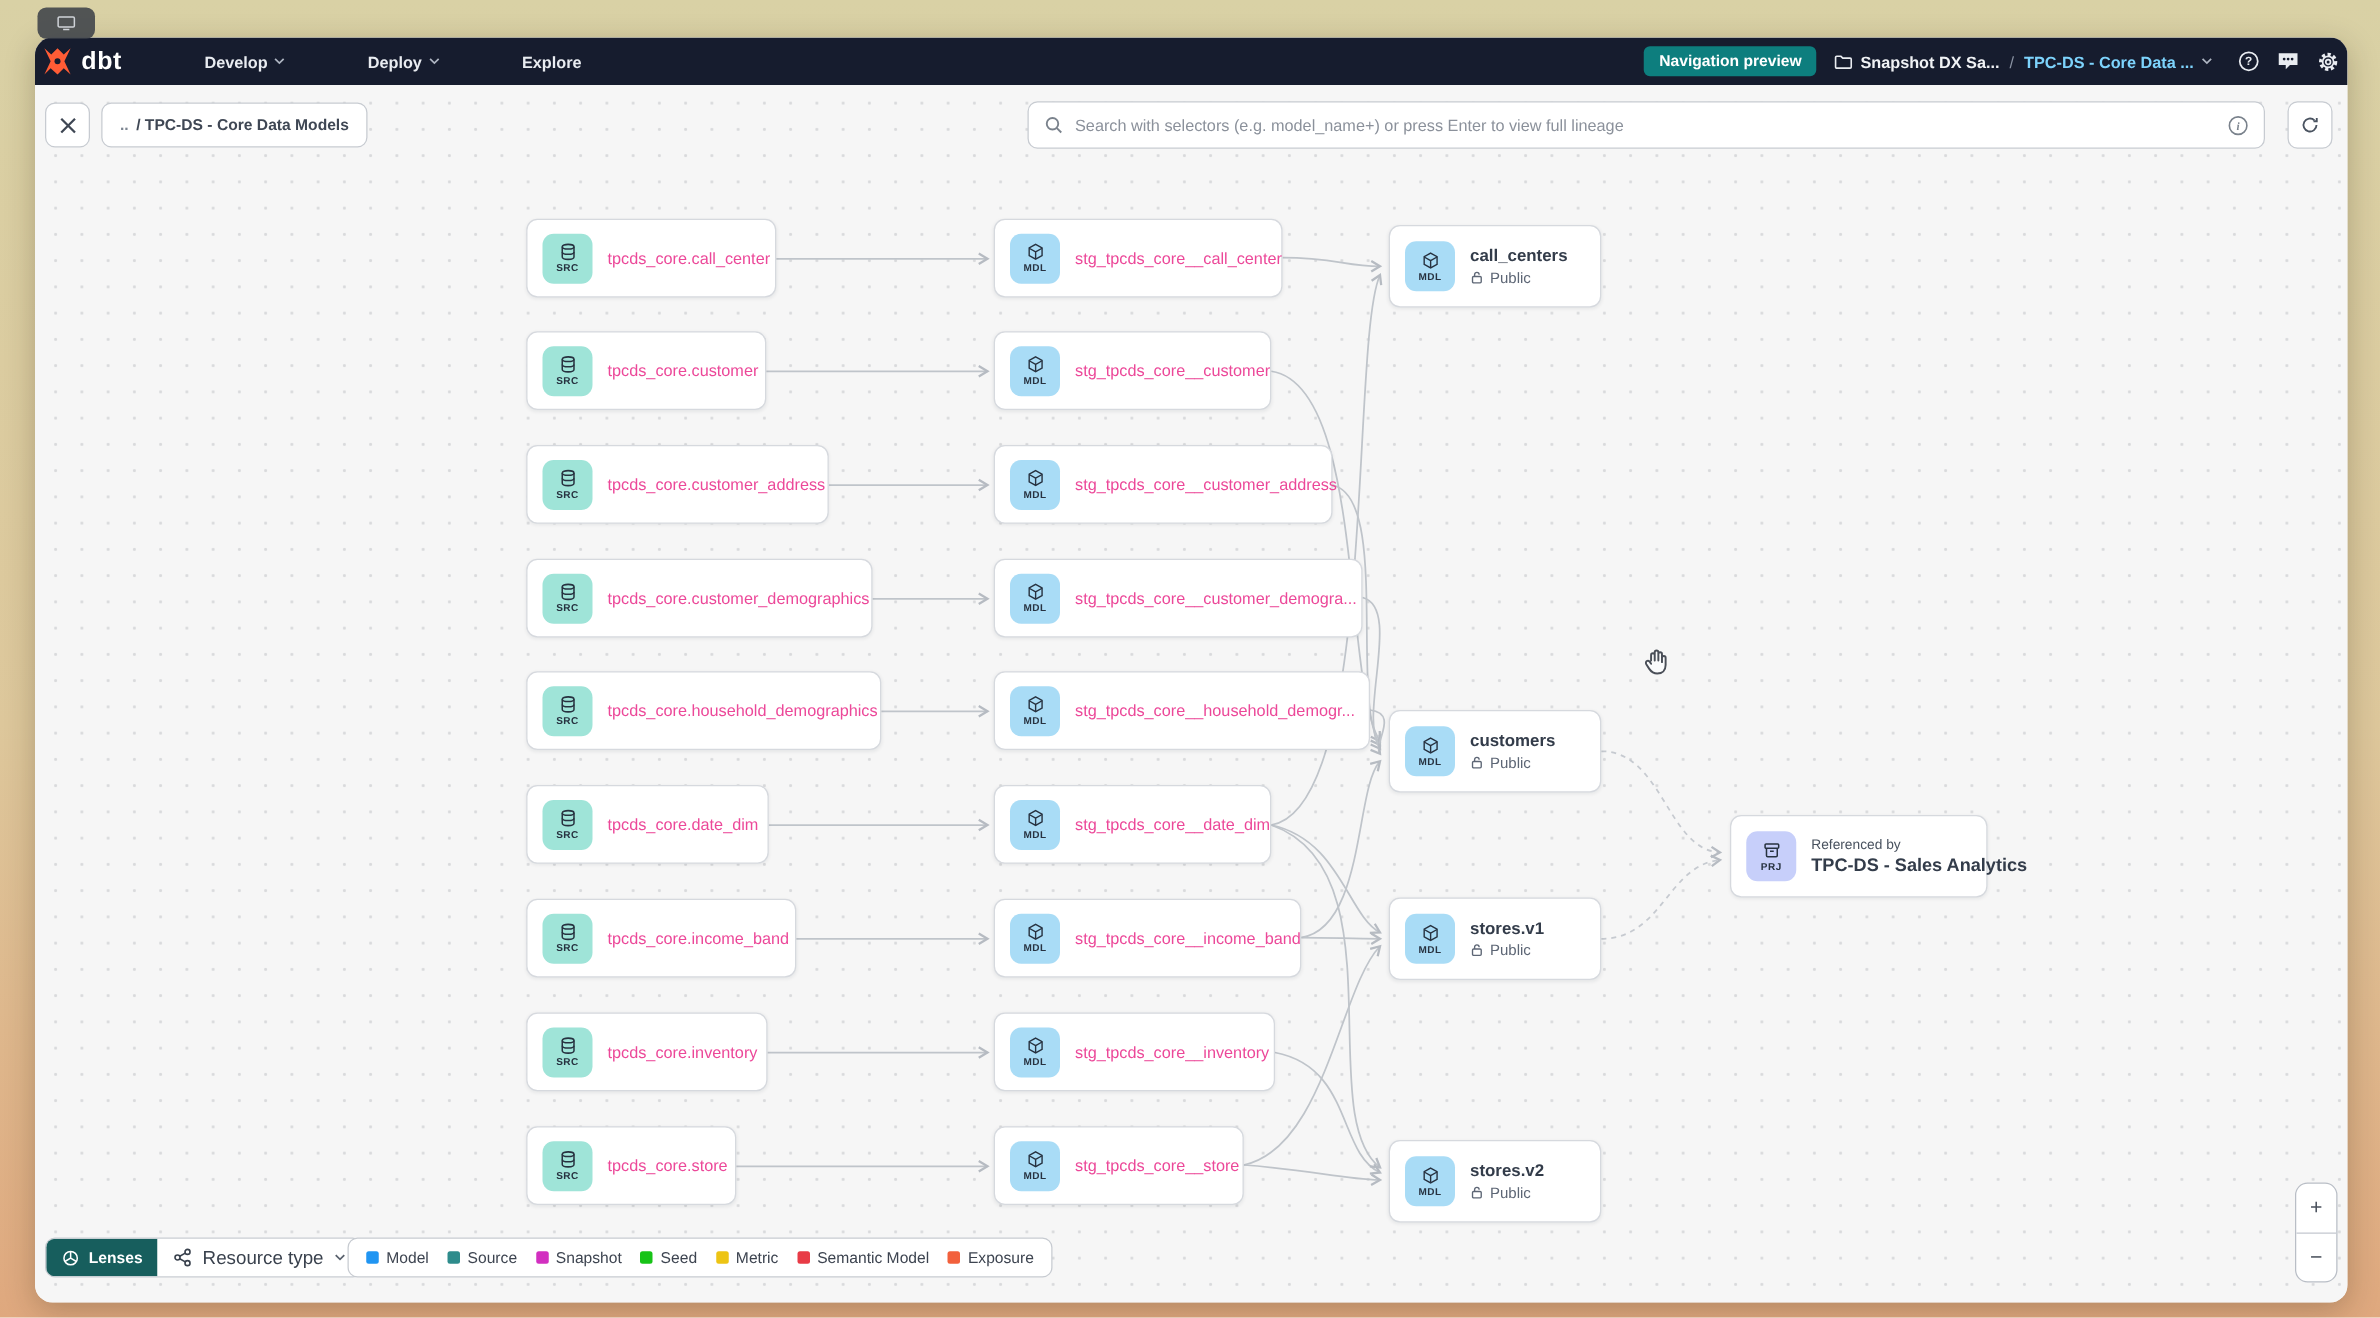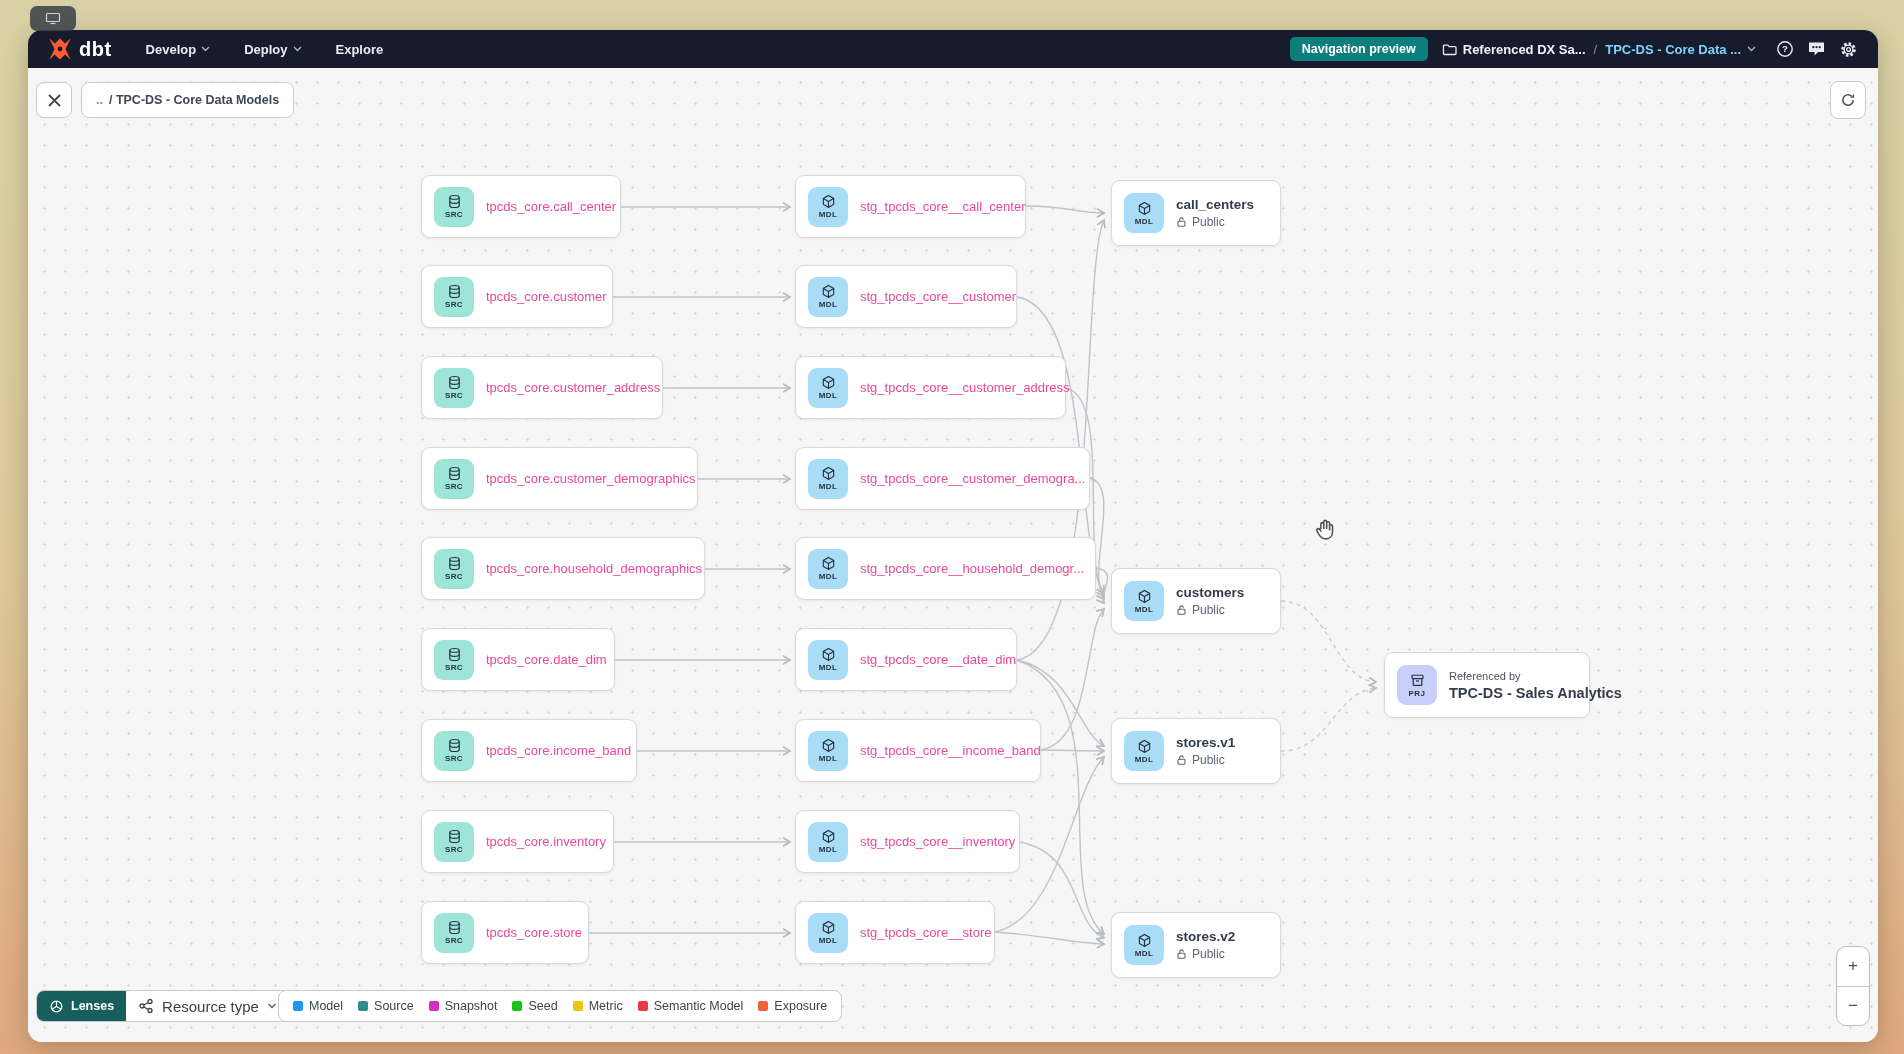--- a/index.html
+++ b/index.html
@@ -9,21 +9,21 @@
 
   
   .share-pill{ position:absolute; left:30px; top:6px; width:46px; height:25px;
     background:rgba(62,66,73,.88); border-radius:7px; display:flex; align-items:center; justify-content:center; z-index:5;}
 
   
   .window{ position:absolute; left:28px; top:30px; width:1850px; height:1012px;
     border-radius:14px; overflow:hidden; background:#f6f6f6; box-shadow:0 6px 24px rgba(40,30,10,.25);}
 
   
-  .navbar{ height:38px; background:#161c2e; display:flex; align-items:center; padding:0 20px; color:#e9ecf1;}
+  .navbar{ height:38px; background:#161c2e; display:flex; align-items:center; padding:0 6px; color:#e9ecf1;gap:32px;}
   .logo{ display:flex; align-items:center; gap:7px; margin-right:34px;}
   .logo-word{ font-size:20px; font-weight:bold; color:#fff; letter-spacing:.5px;}
   .nav-item{ display:flex; align-items:center; gap:5px; font-size:13px; font-weight:bold;
     color:#e9ecf1; margin-right:34px; cursor:pointer;}
   .nav-right{ margin-left:auto; display:flex; align-items:center; gap:14px;}
   .preview-btn{ background:#0d7e7e; color:#fff; font-size:12.5px; font-weight:bold;
     padding:5px 12px; border-radius:5px; border:none; cursor:pointer;}
   .crumbs{ display:flex; align-items:center; gap:8px; font-size:13px;}
   .crumb-proj{ font-weight:bold; color:#f0f2f5; display:flex; align-items:center; gap:6px;}
   .crumb-sep{ color:#8a93a3;}
@@ -129,21 +129,21 @@
       <span>Explore</span>
     </div>
 
     <div class="nav-right">
       <button class="preview-btn">Navigation preview</button>
       <div class="crumbs">
         <span class="crumb-proj">
           <svg width="15" height="13" viewBox="0 0 16 14" fill="none" stroke="#e9ecf1" stroke-width="1.4">
             <path d="M1.5 3.2a1 1 0 011-1h3.6l1.6 1.6h6.3a1 1 0 011 1v6.6a1 1 0 01-1 1H2.5a1 1 0 01-1-1z"></path>
           </svg>
-          <span>Referenced DX Sa...</span>
+          <span>Snapshot DX Sa...</span>
         </span>
         <span class="crumb-sep">/</span>
         <span class="crumb-cur">
           <span>TPC-DS - Core Data ...</span>
           <svg width="9" height="6" viewBox="0 0 10 7" fill="none" stroke="#aeb5c2" stroke-width="1.6">
               <path d="M1 1.2l4 4 4-4"></path>
             </svg>
         </span>
       </div>
       <div class="nav-icons">
@@ -205,20 +205,31 @@
       <svg width="15" height="15" viewBox="0 0 15 15" fill="none" stroke="#3f4754" stroke-width="1.8">
         <path d="M2 2l11 11M13 2L2 13"></path>
       </svg>
     </button>
 
     <div class="chip">
       <span class="dots">..</span>
       <span>/ TPC-DS - Core Data Models</span>
     </div>
 
+    <div class="searchbar">
+      <svg width="16" height="16" viewBox="0 0 16 16" fill="none" stroke="#7a828c" stroke-width="1.5">
+        <circle cx="7" cy="7" r="4.6"></circle>
+          <path d="M10.5 10.5L14 14"></path>
+      </svg>
+      <input type="text" value="" placeholder="Search with selectors (e.g. model_name+) or press Enter to view full lineage" style="">
+      <svg width="17" height="17" viewBox="0 0 17 17">
+        <circle cx="8.5" cy="8.5" r="7" fill="none" stroke="#7a828c" stroke-width="1.3"></circle>
+        <text x="8.5" y="12" text-anchor="middle" font-size="9" font-weight="bold" fill="#7a828c" font-family="Liberation Serif, serif" font-style="italic">i</text>
+      </svg>
+    </div>
 
     <button class="icon-btn refresh-btn">
       <svg width="16" height="16" viewBox="0 0 16 16" fill="none" stroke="#4a5360" stroke-width="1.5">
         <path d="M13.2 8a5.2 5.2 0 1 1-1.7-3.85"></path>
         <path d="M13.4 2.4v2.6h-2.6"></path>
       </svg>
     </button>
 
     <div id="nodes">
         <div class="node" style="left:393px;top:107px;width:200px;height:63px;">

